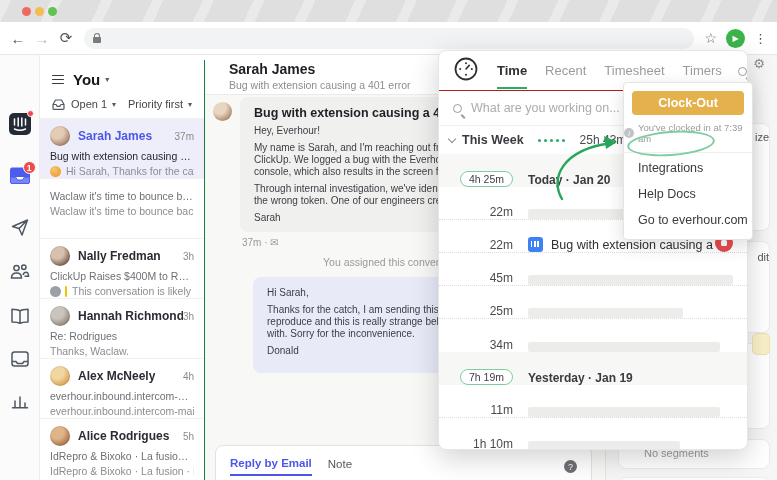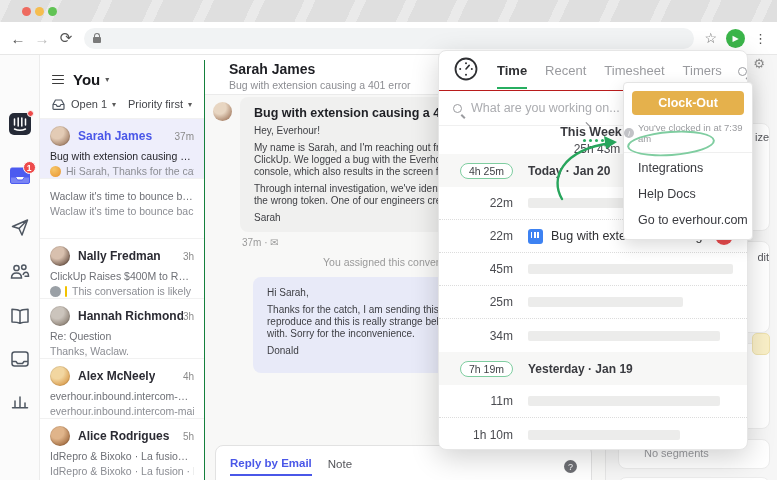--- a/index.html
+++ b/index.html
@@ -84,27 +84,27 @@
   .eh-tab{font-size:13px;color:#9A9B9F;margin-left:18px;cursor:pointer;position:relative;padding:11px 0;}
   .eh-tab.on{color:#2F3033;font-weight:700;}
   .eh-tab.on:after{content:"";position:absolute;left:0;right:0;bottom:0;height:2px;background:#27AE60;}
   .eh-search-ic{margin-left:16px;cursor:pointer;}
   .mag{width:9px;height:9px;border:1.6px solid #9A9B9F;border-radius:50%;position:relative;display:inline-block;}
   .mag:after{content:"";position:absolute;left:8px;top:9px;width:5px;height:1.6px;background:#9A9B9F;transform:rotate(45deg);transform-origin:0 0;}
   .eh-avatar{width:24px;height:24px;border-radius:50%;background:radial-gradient(circle at 40% 32%,#F8CE8B 0 35%,#E08A3C 85%);margin-left:auto;position:relative;cursor:pointer;flex:none;}
   .eh-searchrow{height:35px;display:flex;align-items:center;padding:0 14px;border-bottom:1px solid #F0F0F0;}
   .eh-input{border:none;outline:none;background:transparent;font-size:12.5px;color:#3A3A3A;margin-left:9px;width:230px;font-family:inherit;}
   .eh-input::placeholder{color:#ABACB0;}
-  .weekrow{height:28px;display:flex;align-items:center;padding:0 14px 0 10px;flex-direction:column;}
+  .weekrow{height:28px;display:flex;align-items:center;padding:0 14px 0 10px;}
   .wk-chev{width:6px;height:6px;border-right:1.5px solid #8A8B8F;border-bottom:1.5px solid #8A8B8F;transform:rotate(45deg);margin:-2px 7px 0 0;}
   .wk-label{font-size:12.5px;font-weight:700;color:#3A3B40;}
   .wk-dots{display:flex;margin-left:14px;}
   .wk-dots i{width:3px;height:3px;border-radius:50%;background:#27AE60;margin-right:3px;}
   .wk-total{font-size:12px;color:#4A4B50;margin-left:12px;}
-  .ehrow{height:33px;display:flex;align-items:center;padding:0 14px 0 10px;border-bottom:1px dotted #DCDCDC;}
+  .ehrow{height:33px;display:flex;align-items:flex-end;padding:0 14px 0 10px;border-bottom:1px dotted #DCDCDC;}
   .ehrow.day{background:#F7F7F6;border-bottom:none;}
   .ehrow.last{border-bottom:none;}
   .ehtime{width:64px;flex:none;text-align:right;font-size:12px;color:#4A4B50;}
   .ehpill{display:inline-block;border:1.5px solid #7FCDA0;border-radius:999px;padding:1px 8px;font-size:10.5px;color:#3F4045;background:#fff;}
   .ehday{margin-left:15px;font-size:12px;font-weight:700;color:#3A3B40;}
   .ehbar{margin-left:15px;height:10px;background:#ECECEB;border-radius:2px;}
   .ic-app{width:15px;height:15px;border-radius:3px;background:#3D82F2;margin-left:15px;flex:none;position:relative;}
   .ic-app:before{content:"";position:absolute;left:3px;top:3.5px;width:9px;height:6px;
     background:linear-gradient(90deg,#fff 0 1.4px,transparent 1.4px 3.2px,#fff 3.2px 4.6px,transparent 4.6px 6.2px,#fff 6.2px 7.6px,transparent 7.6px 9px);}
   .tasklbl{margin-left:8px;font-size:12.5px;color:#2F3033;white-space:nowrap;overflow:hidden;}
@@ -252,21 +252,21 @@
           <span class="ybar"></span>
           <span>This conversation is likely related to an …</span>
         </div>
     </div>
     <div class="conv">
       <div class="conv-r1">
         <span class="avat" style="background:radial-gradient(circle at 35% 30%,#CBC4BC 0 35%,#8A7E72 80%)"></span>
         <span class="cname">Hannah Richmonds</span>
         <span class="ctime">3h</span>
       </div>
-      <div class="cline1">Re: Question</div>
+      <div class="cline1">Re: Rodrigues</div>
       <div class="cline2">
           <span>Thanks, Waclaw.</span>
         </div>
     </div>
     <div class="conv">
       <div class="conv-r1">
         <span class="avat" style="background:radial-gradient(circle at 35% 30%,#F2D6A0 0 35%,#D89A4A 80%)"></span>
         <span class="cname">Alex McNeely</span>
         <span class="ctime">4h</span>
       </div>

